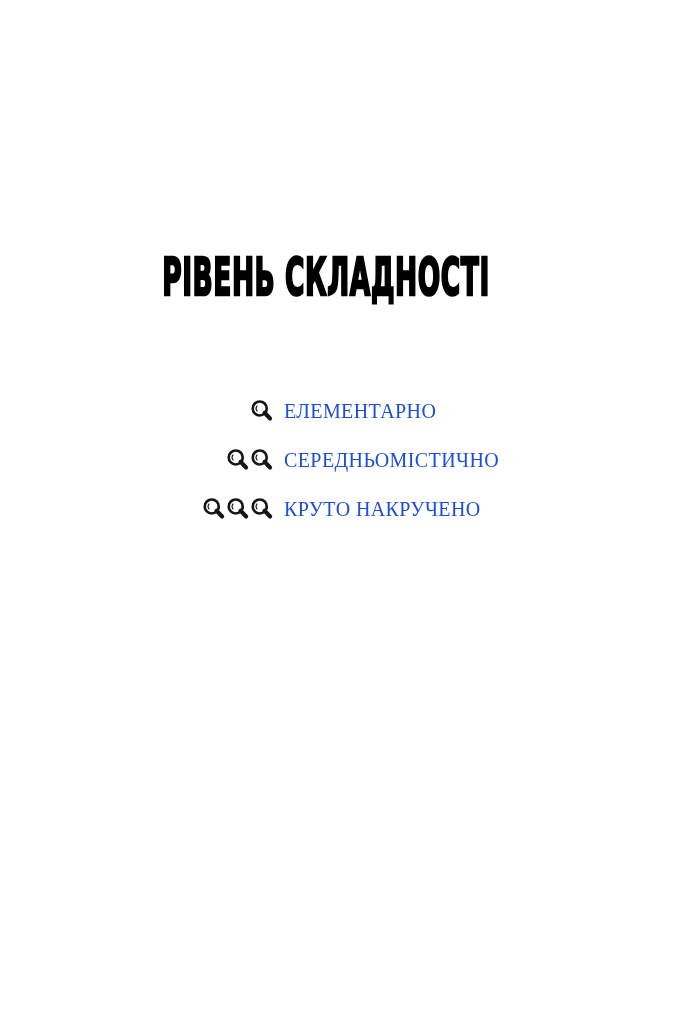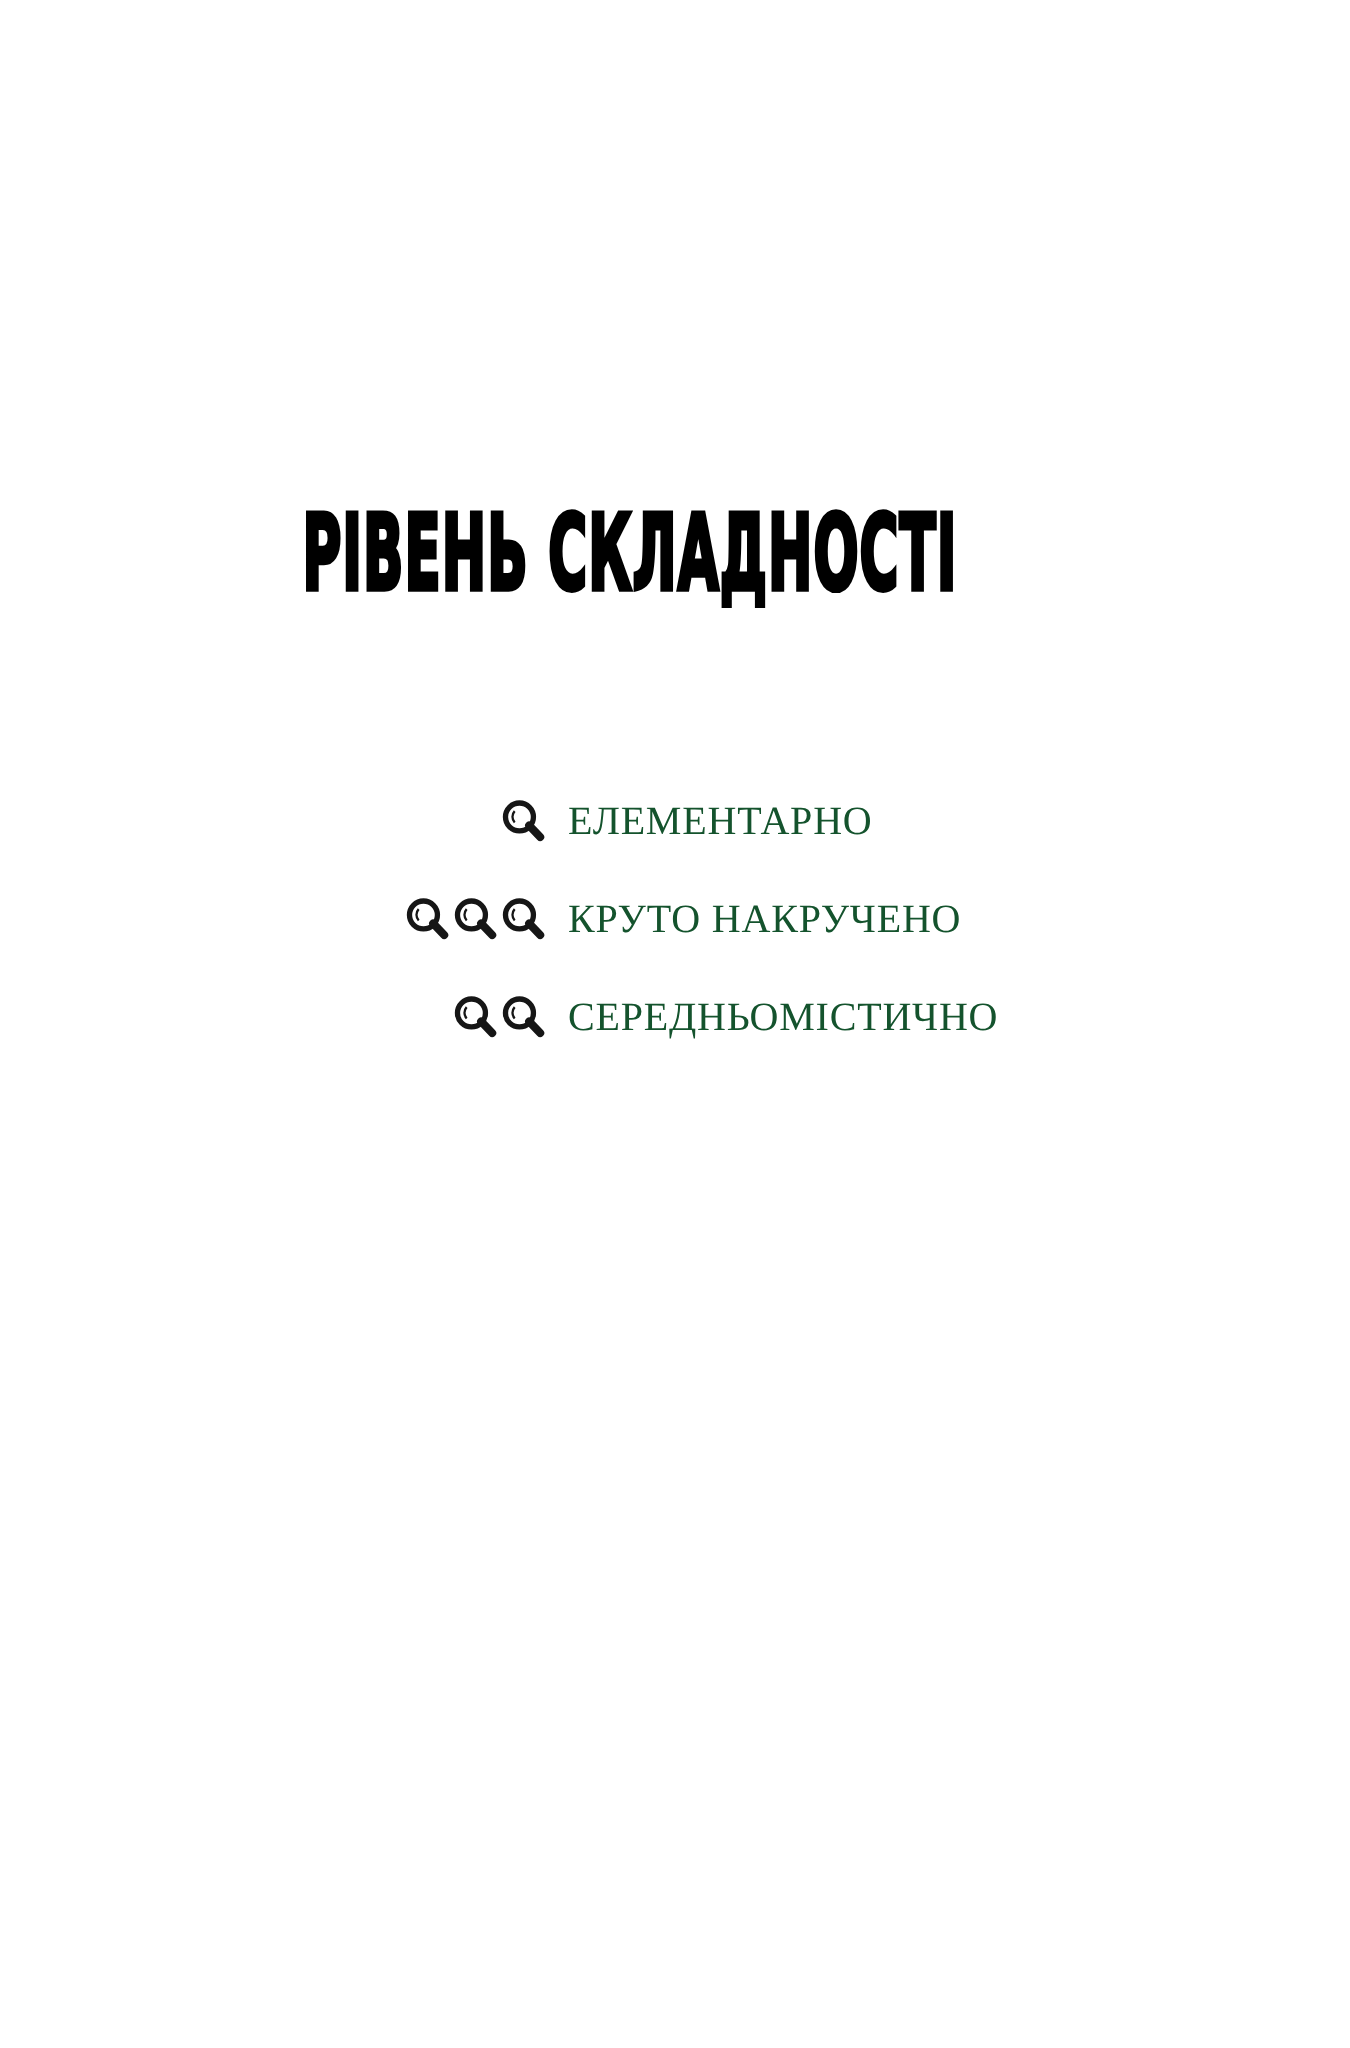--- a/index.html
+++ b/index.html
@@ -13,21 +13,21 @@
     height: 1024px;
     background: #ffffff;
     overflow: hidden;
     font-family: "Liberation Serif", serif;
   }
 
   
   .title-wrap {
     position: absolute;
     top: 252px;
-    left: 0;
+    left: 11px;
     width: 554px;
     text-align: left;
     white-space: nowrap;
   }
   .title-text {
     display: inline-block;
     font-family: "DejaVu Sans", sans-serif;
     font-weight: bold;
     font-size: 51px;
     line-height: 1;
@@ -63,21 +63,21 @@
     width: 23px;
     height: 25px;
     display: block;
     flex: 0 0 auto;
   }
   .level-label {
     margin-left: 11px;
     font-family: "Liberation Serif", serif;
     font-size: 20px;
     letter-spacing: 0.4px;
-    color: #14532d;
+    color: #1d4ed8;
     white-space: nowrap;
     line-height: 25px;
   }
 </style>
 </head>
 <body>
 
 <svg width="0" height="0" style="position:absolute" aria-hidden="true">
   <symbol id="magnifier" viewBox="0 0 26 28">
     <circle cx="11" cy="10.6" r="7.9" fill="none" stroke="#161616" stroke-width="3"></circle>
@@ -104,34 +104,34 @@
     </div>
 
     <div class="level-row">
       <div class="icon-col">
         <svg class="mag">
             <use href="#magnifier"></use>
           </svg>
         <svg class="mag">
             <use href="#magnifier"></use>
           </svg>
-        <svg class="mag">
-            <use href="#magnifier"></use>
-          </svg>
       </div>
-      <span class="level-label">КРУТО НАКРУЧЕНО</span>
+      <span class="level-label">СЕРЕДНЬОМІСТИЧНО</span>
     </div>
 
     <div class="level-row">
       <div class="icon-col">
         <svg class="mag">
             <use href="#magnifier"></use>
           </svg>
         <svg class="mag">
             <use href="#magnifier"></use>
           </svg>
+        <svg class="mag">
+            <use href="#magnifier"></use>
+          </svg>
       </div>
-      <span class="level-label">СЕРЕДНЬОМІСТИЧНО</span>
+      <span class="level-label">КРУТО НАКРУЧЕНО</span>
     </div>
 
 
   </div>
 </div>
 
 </body></html>

